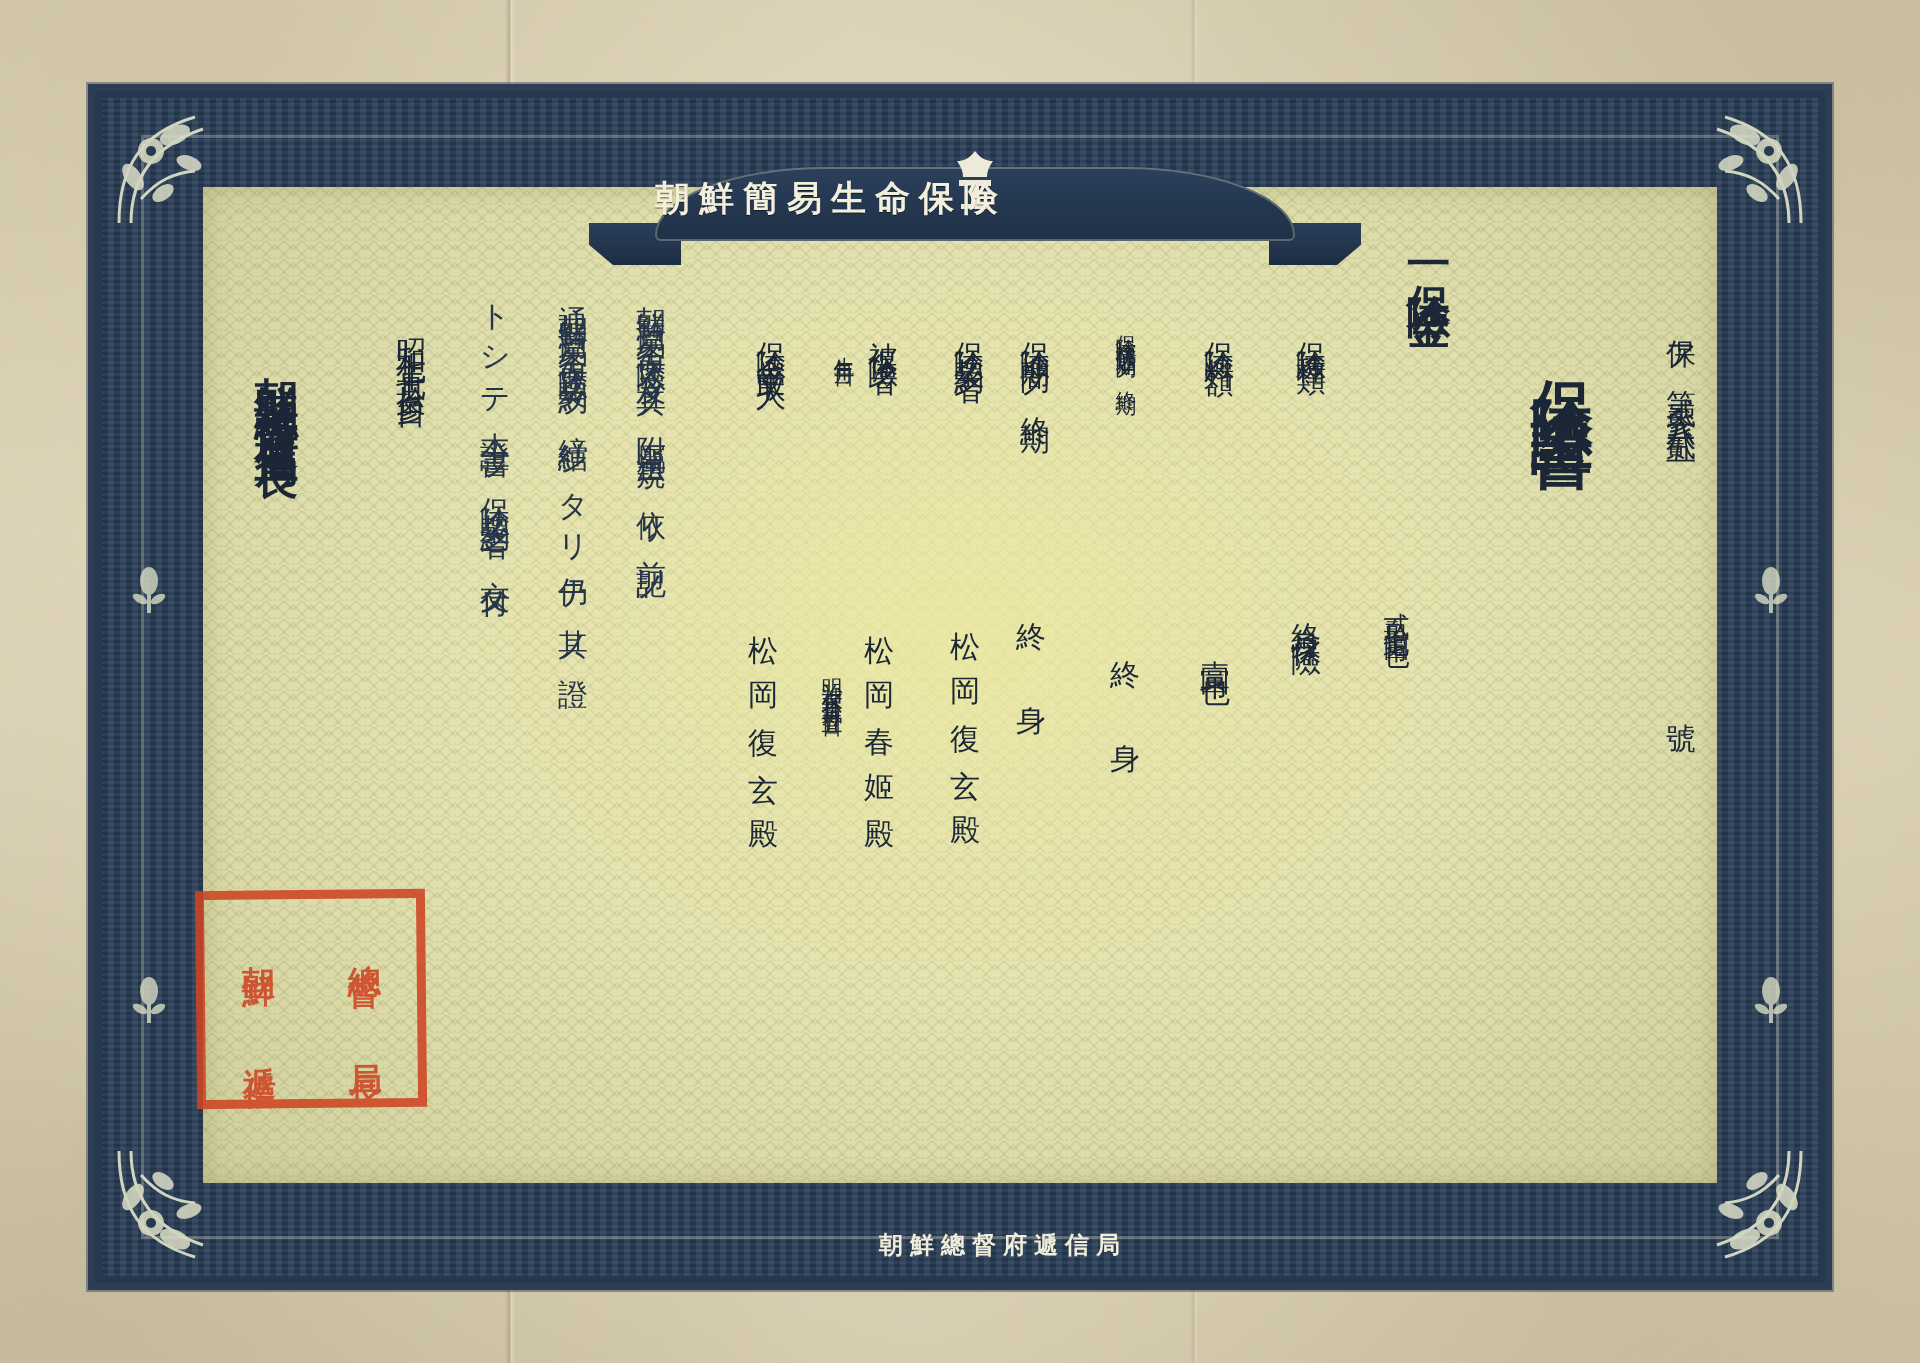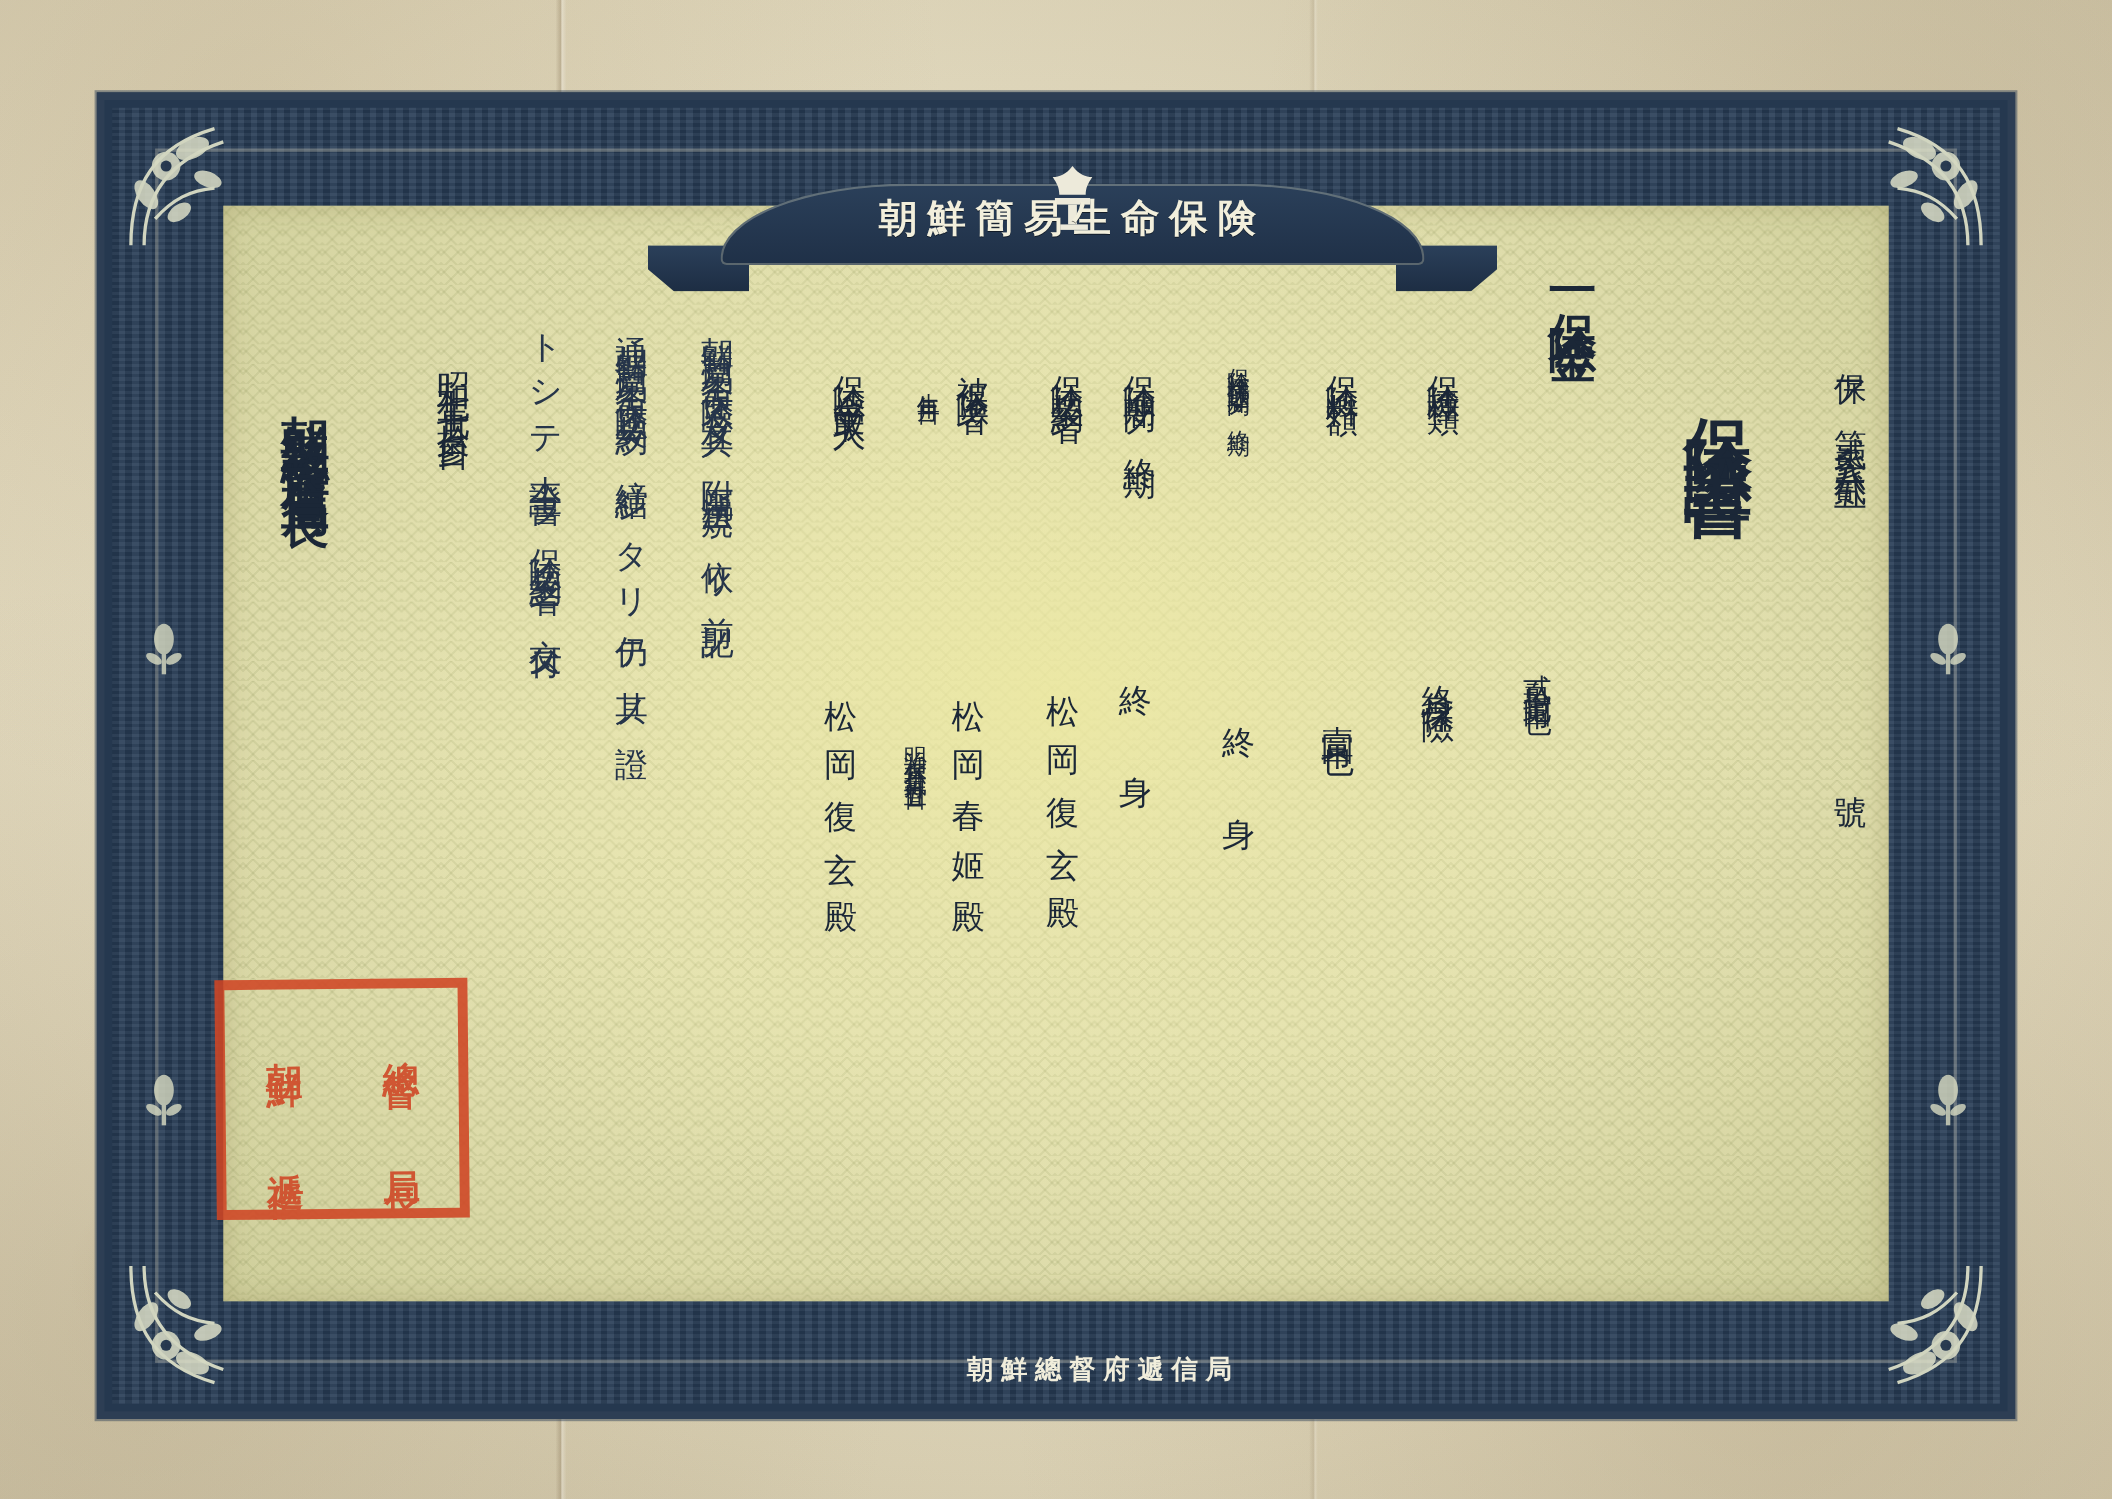--- a/index.html
+++ b/index.html
@@ -135,21 +135,21 @@
   #banner .ribbon-body {
     position: absolute;
     left: 0; top: 40px; width: 640px; height: 74px;
     background: linear-gradient(180deg, #2b405a 0%, #1f3047 100%);
     border-radius: 300px 300px 10px 10px / 120px 120px 10px 10px;
     box-shadow: inset 0 0 0 2px rgba(230,228,200,.30);
   }
   #banner .ribbon-text {
     position: absolute;
     left: 0; top: 48px; width: 640px;
-    text-align: center;
+    text-align: left;
     color: #f2efdc;
     font-size: 35px;
     letter-spacing: 9px;
     font-family: "DejaVu Sans", sans-serif;
     font-weight: 700;
     text-shadow: 0 1px 0 rgba(0,0,0,.5);
   }
   #banner .crest {
     position: absolute;
     left: 292px; top: 22px;

